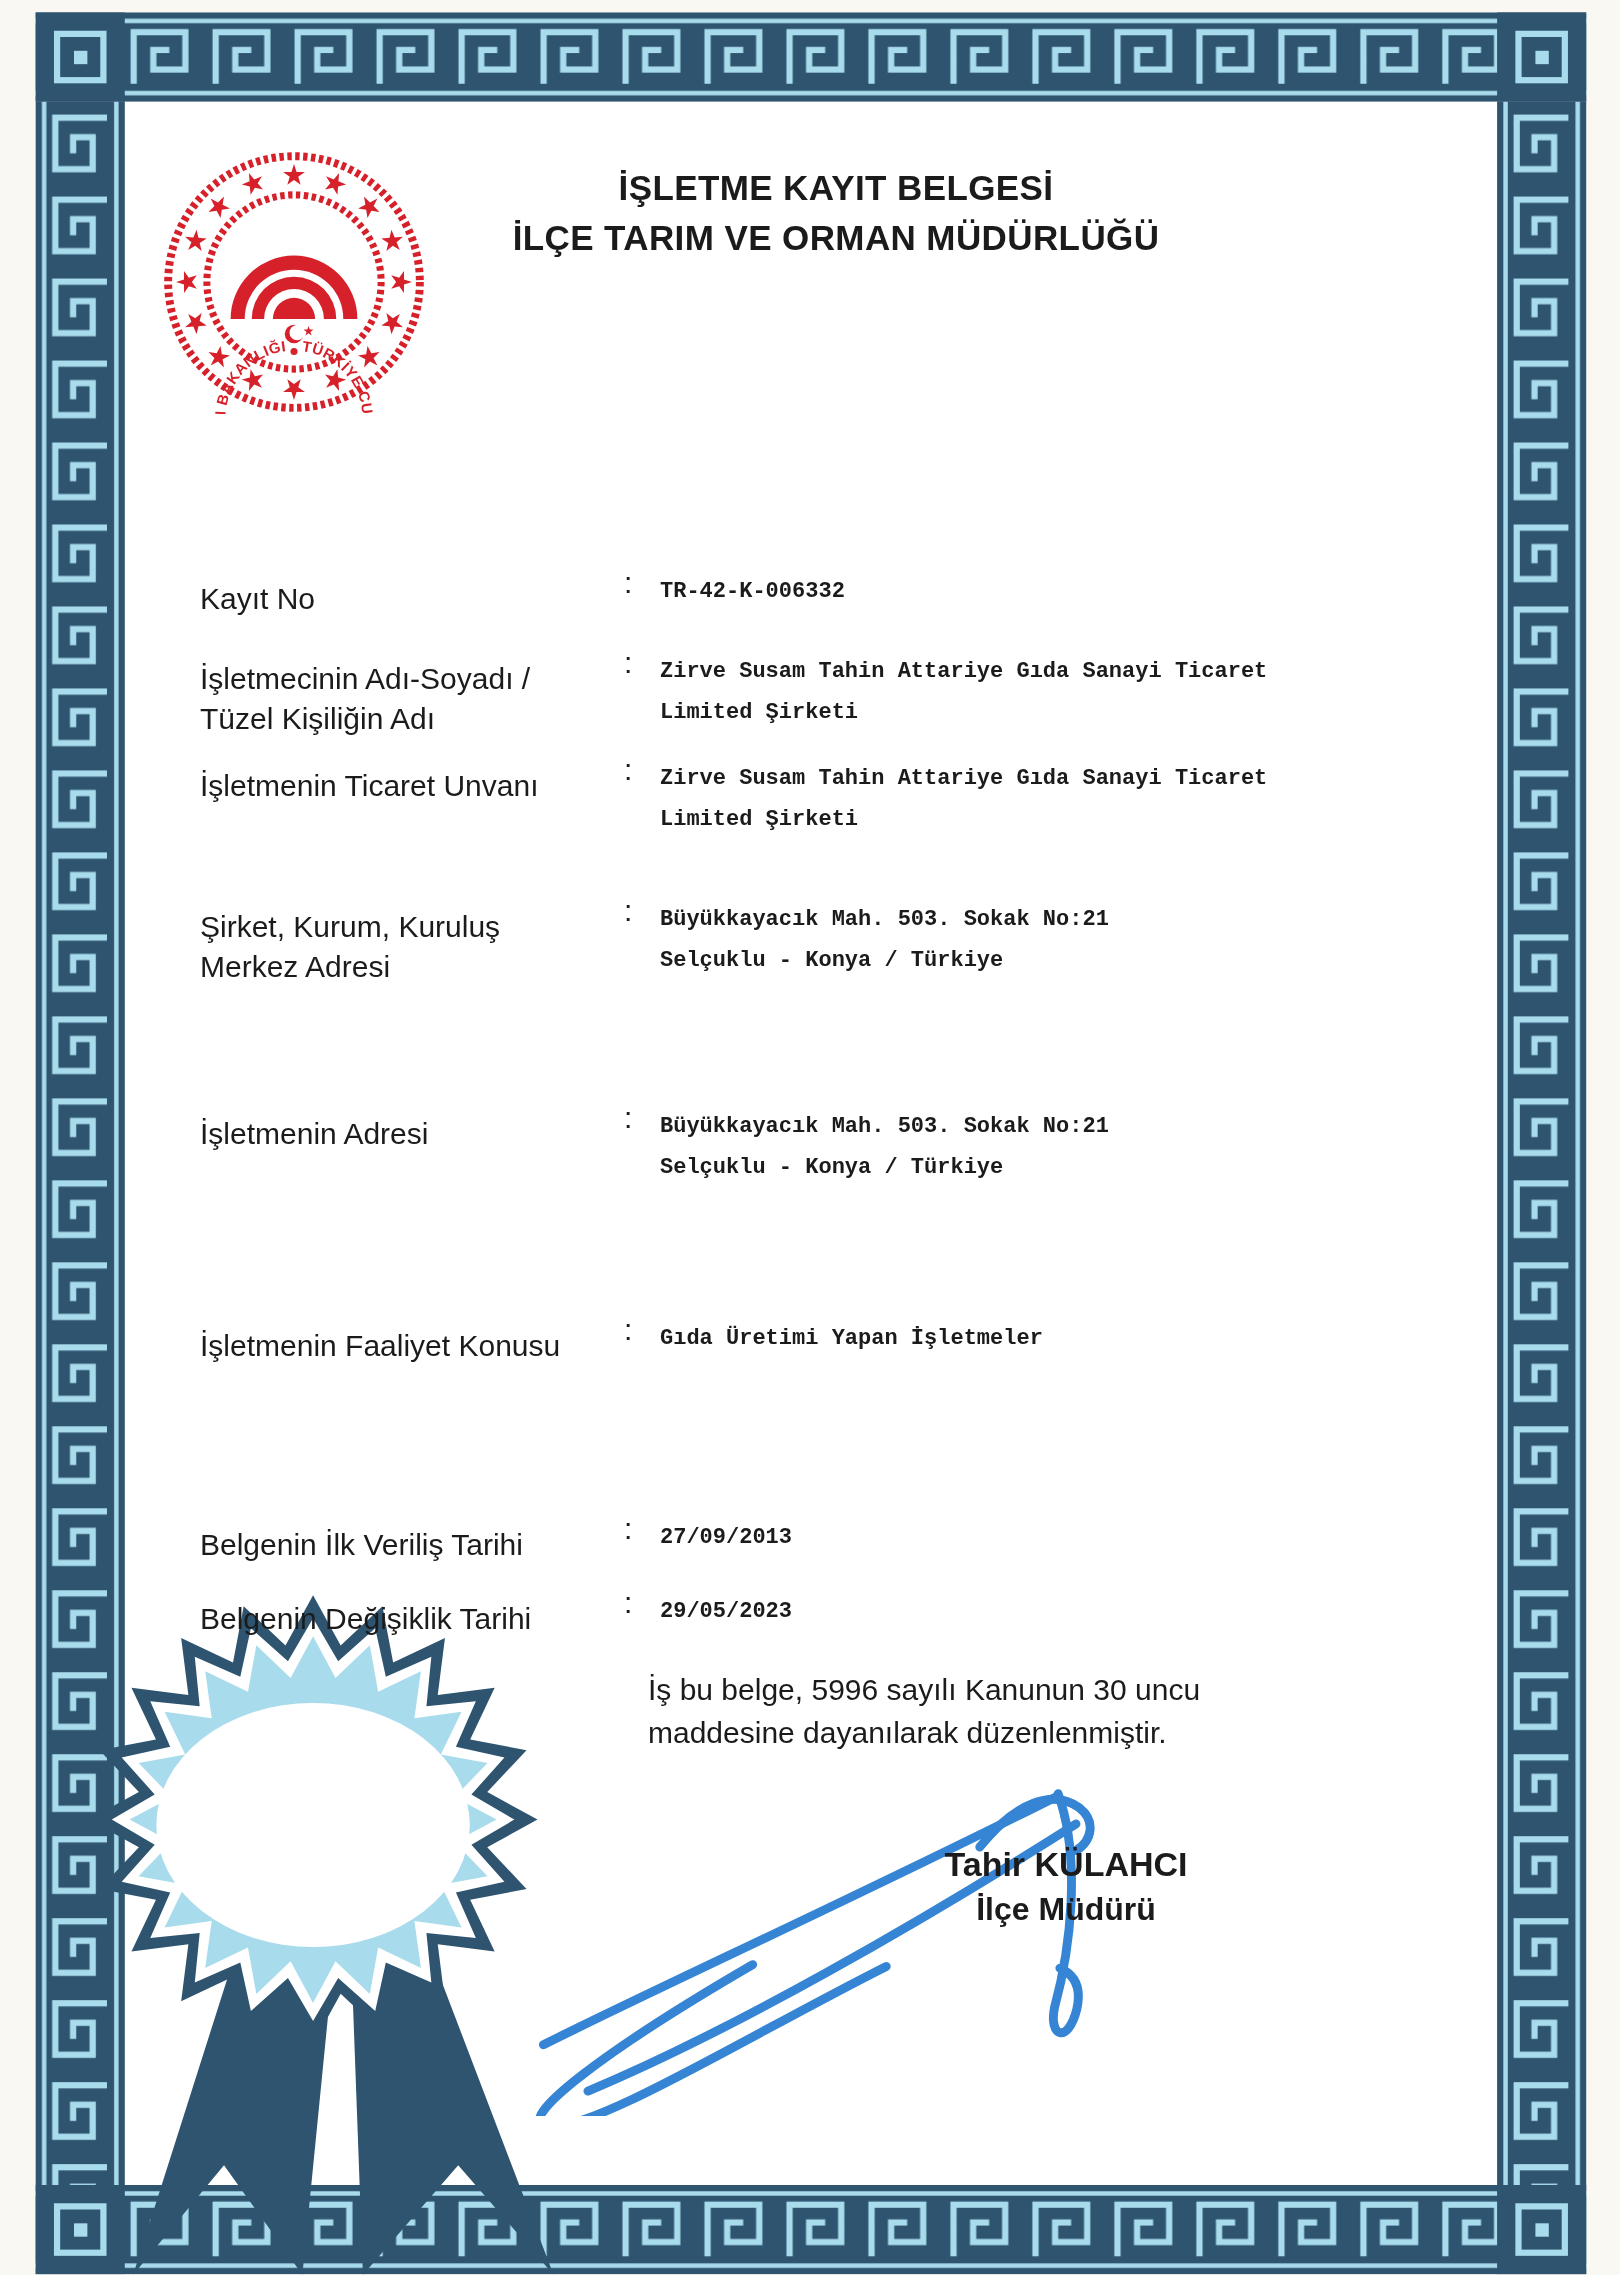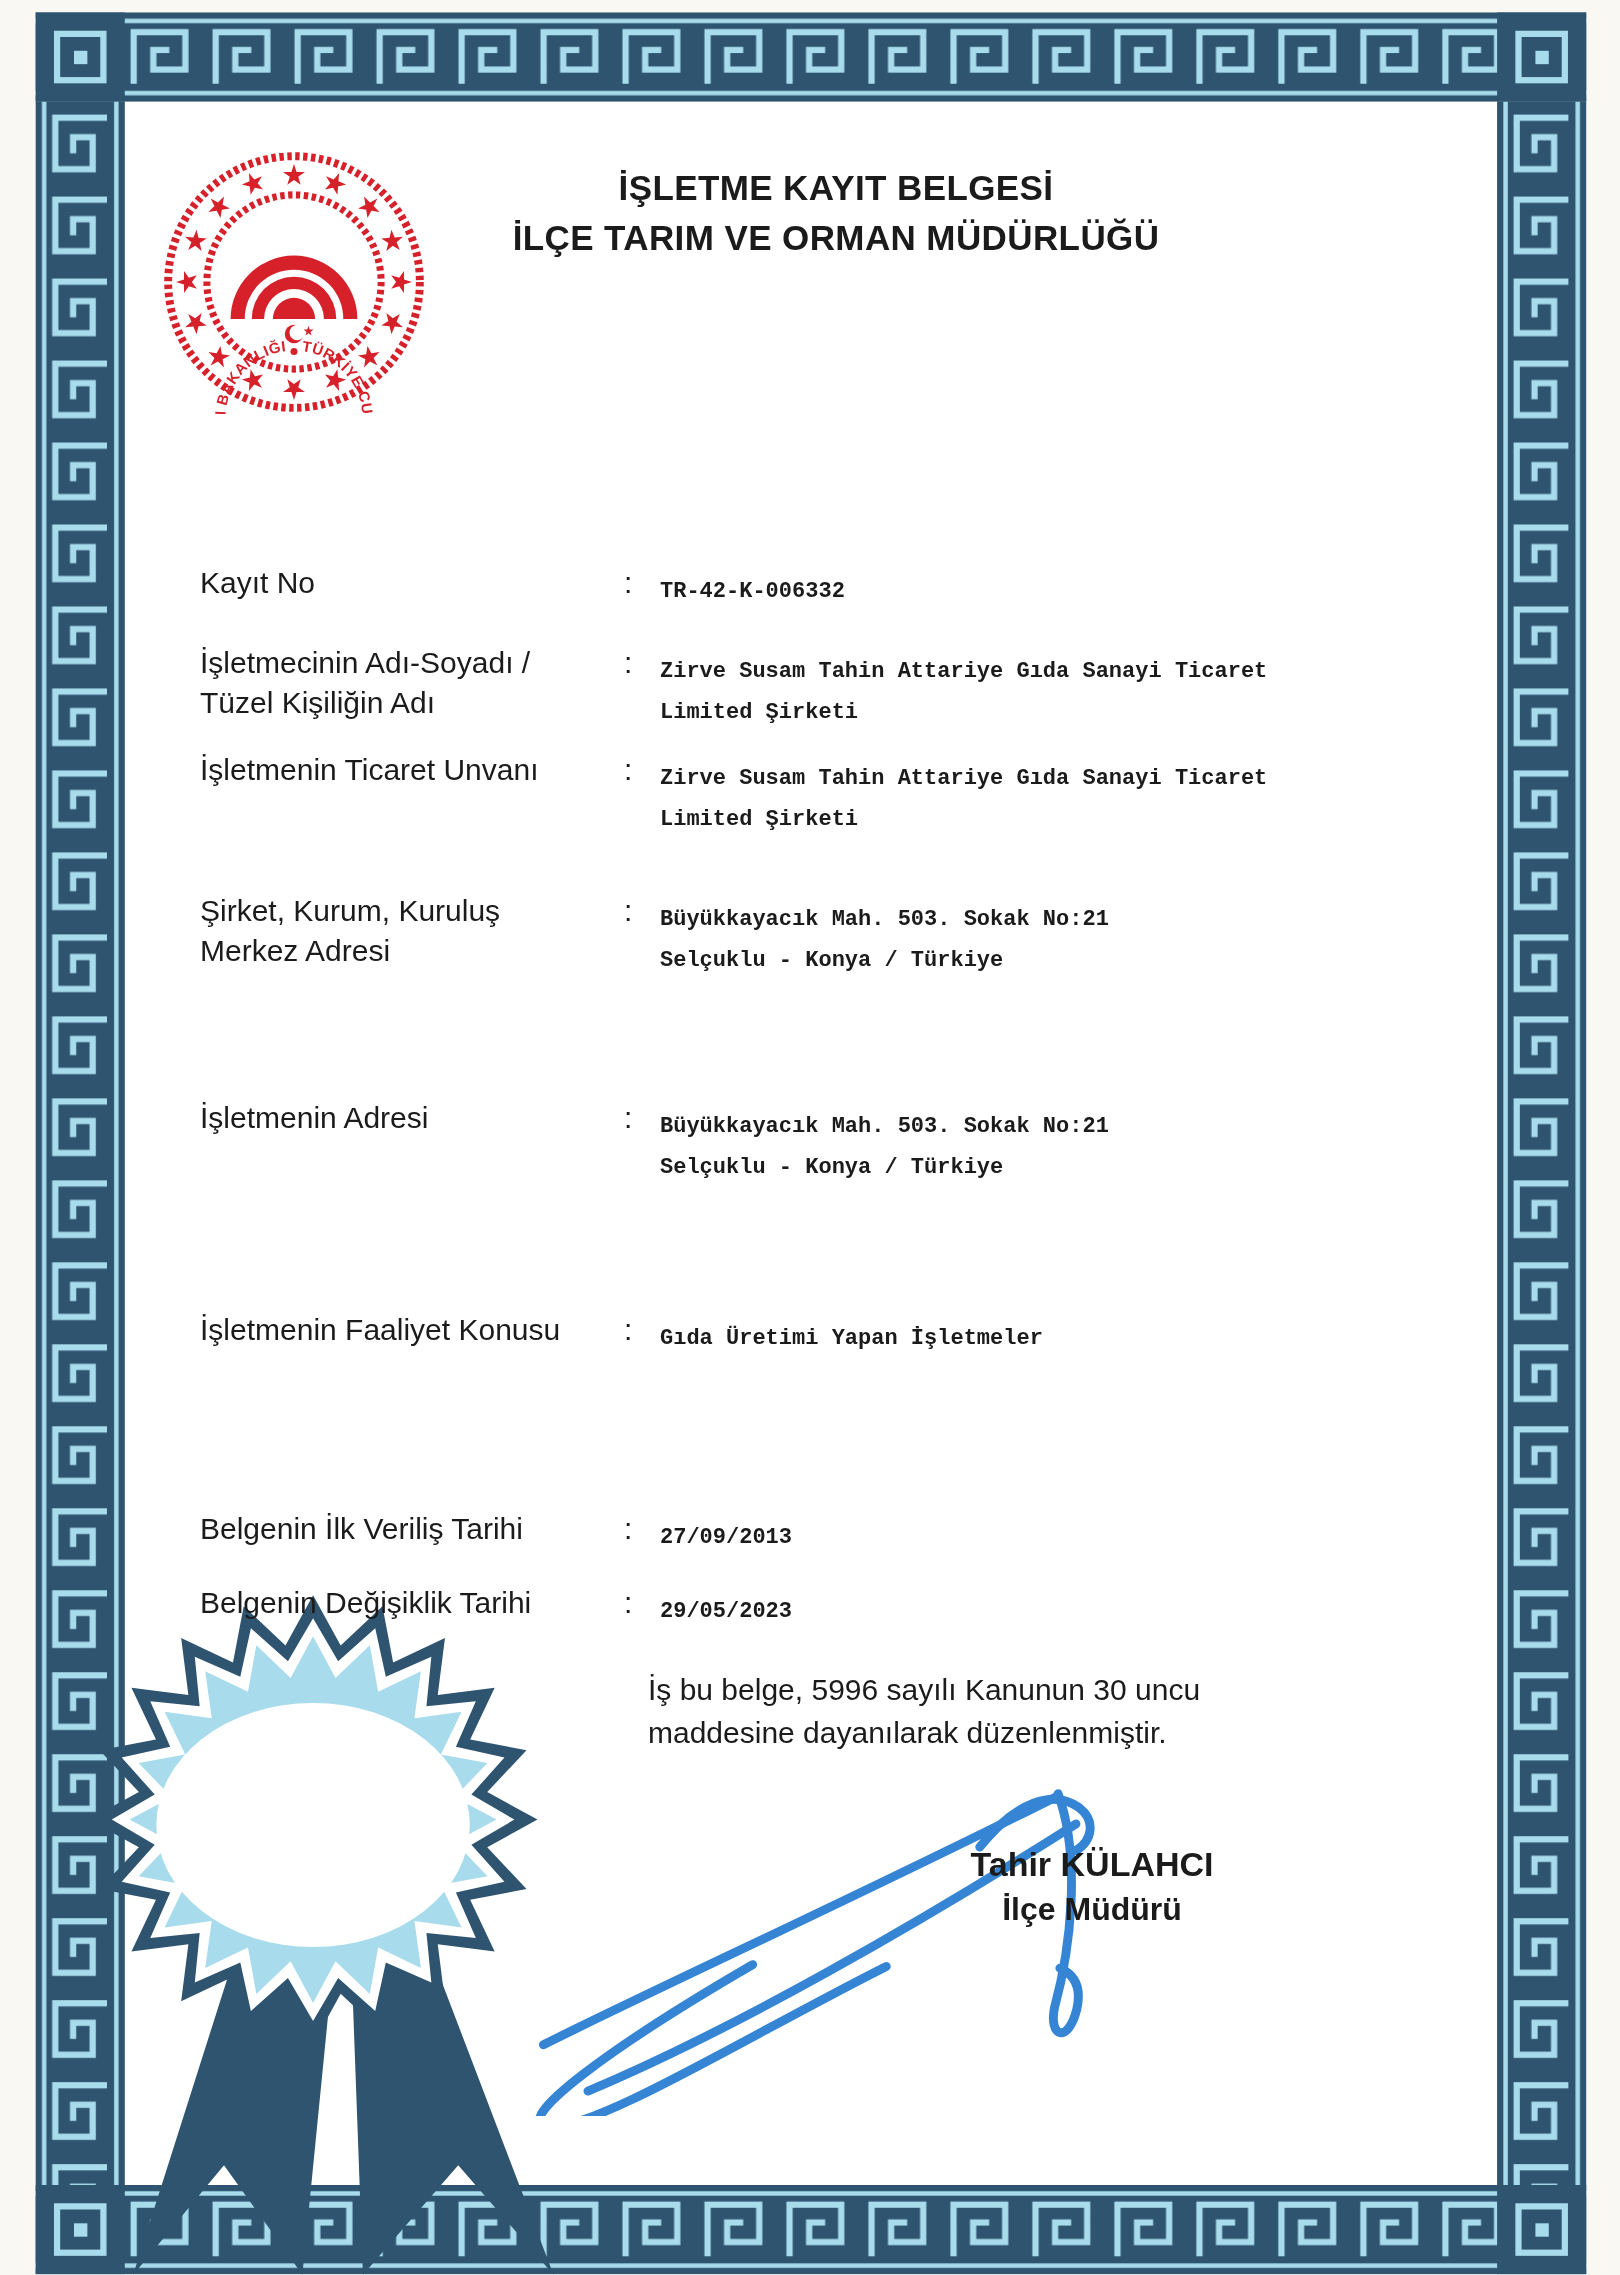--- a/index.html
+++ b/index.html
@@ -14,25 +14,25 @@
   #border-svg{left:0;top:0;z-index:1;}
   #rosette-svg{left:53px;top:1586px;z-index:2;}
   #seal-svg{left:162px;top:150px;z-index:3;}
   #signature-svg{left:481px;top:1742px;z-index:4;}
   
   .header{left:502px;top:163px;width:668px;text-align:center;z-index:3;}
   .header .h1{font-size:33px;font-weight:bold;line-height:50px;}
   .header .h2{font-size:35px;font-weight:bold;line-height:50px;letter-spacing:0.4px;}
   
   .row{left:200px;width:1301px;height:0;z-index:3;}
-  .row .lb{position:absolute;left:0;top:0;width:412px;font-size:30px;line-height:40px;white-space:pre-line;}
+  .row .lb{position:absolute;left:0;top:16px;width:412px;font-size:30px;line-height:40px;white-space:pre-line;}
   .row .cl{position:absolute;left:424px;top:0;font-size:30px;line-height:40px;}
   .row .vl{position:absolute;left:460px;top:8px;width:855px;font-size:22px;line-height:41px;font-weight:bold;white-space:pre-line;font-family:Liberation Mono, monospace;}
   .statement{left:648px;top:1668px;width:570px;font-size:30px;line-height:43px;white-space:pre-line;z-index:3;}
-  .signer{left:914px;top:1841px;width:356px;text-align:center;z-index:5;}
+  .signer{left:888px;top:1841px;width:356px;text-align:center;z-index:5;}
   .signer .nm{font-size:34px;font-weight:bold;line-height:46px;}
   .signer .tt{font-size:32px;font-weight:bold;line-height:45px;}
 </style>
 </head>
 <body>
 
 <div class="page">
 
   <svg id="border-svg" class="abs" width="1621" height="2275" viewBox="0 0 1819 2553">
     <defs>

